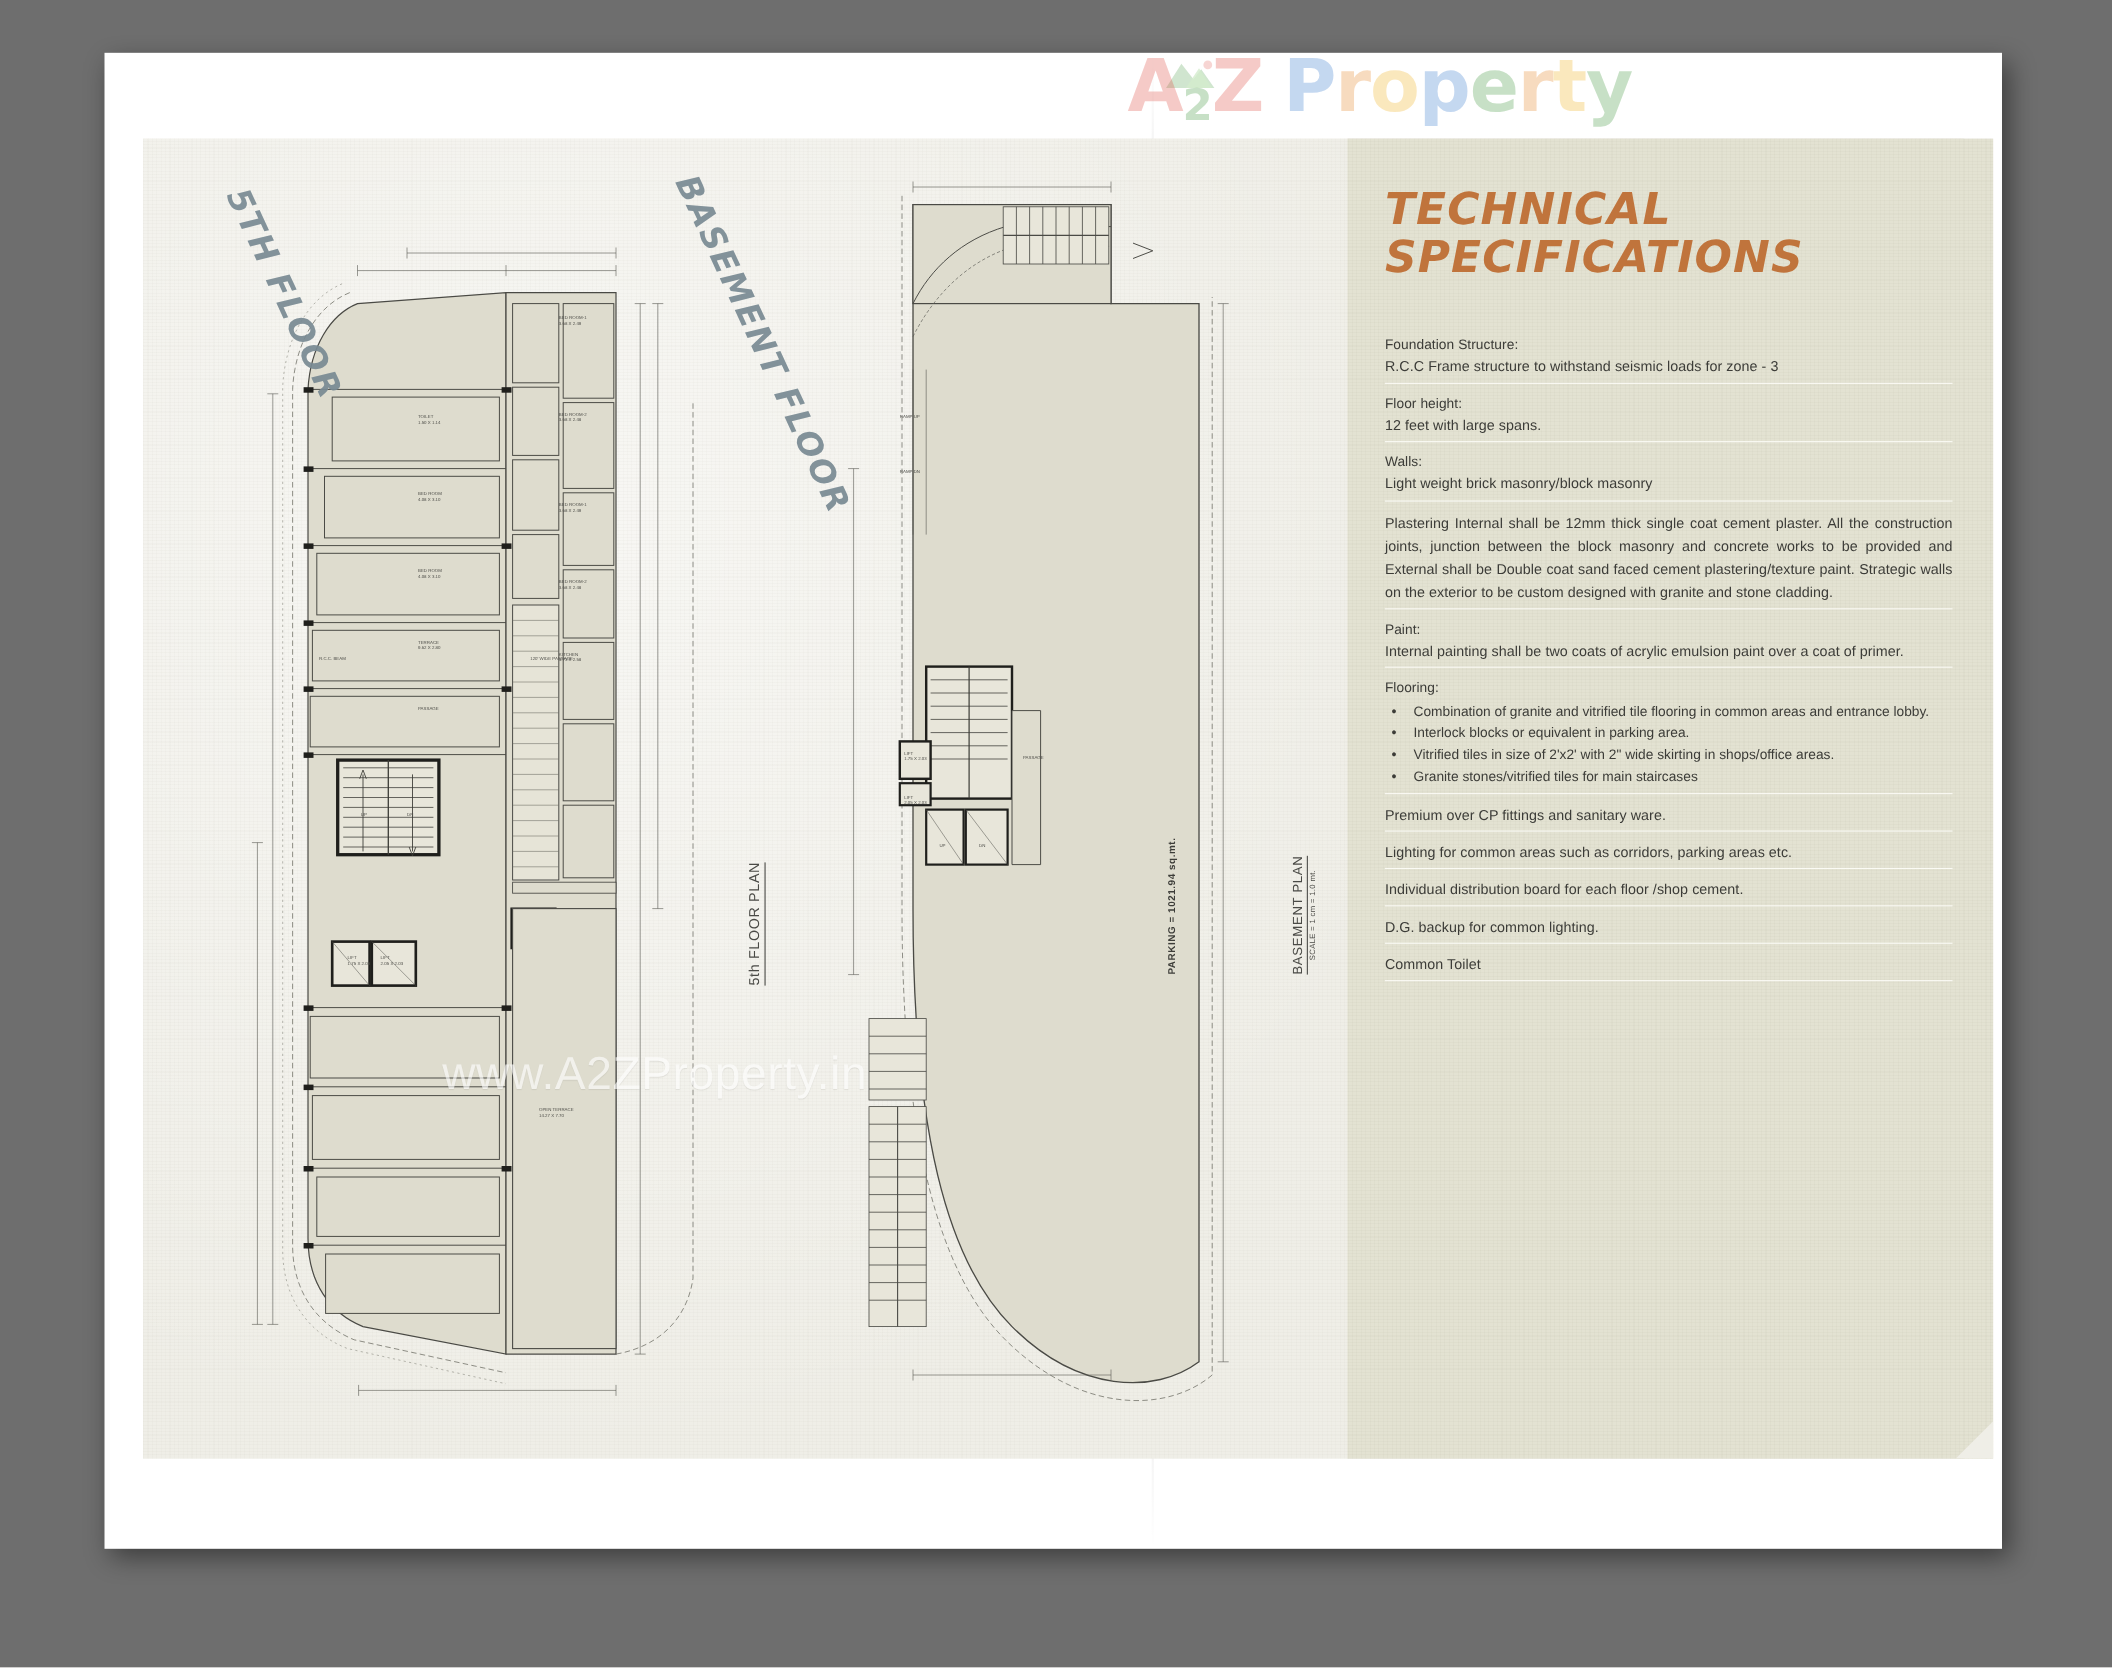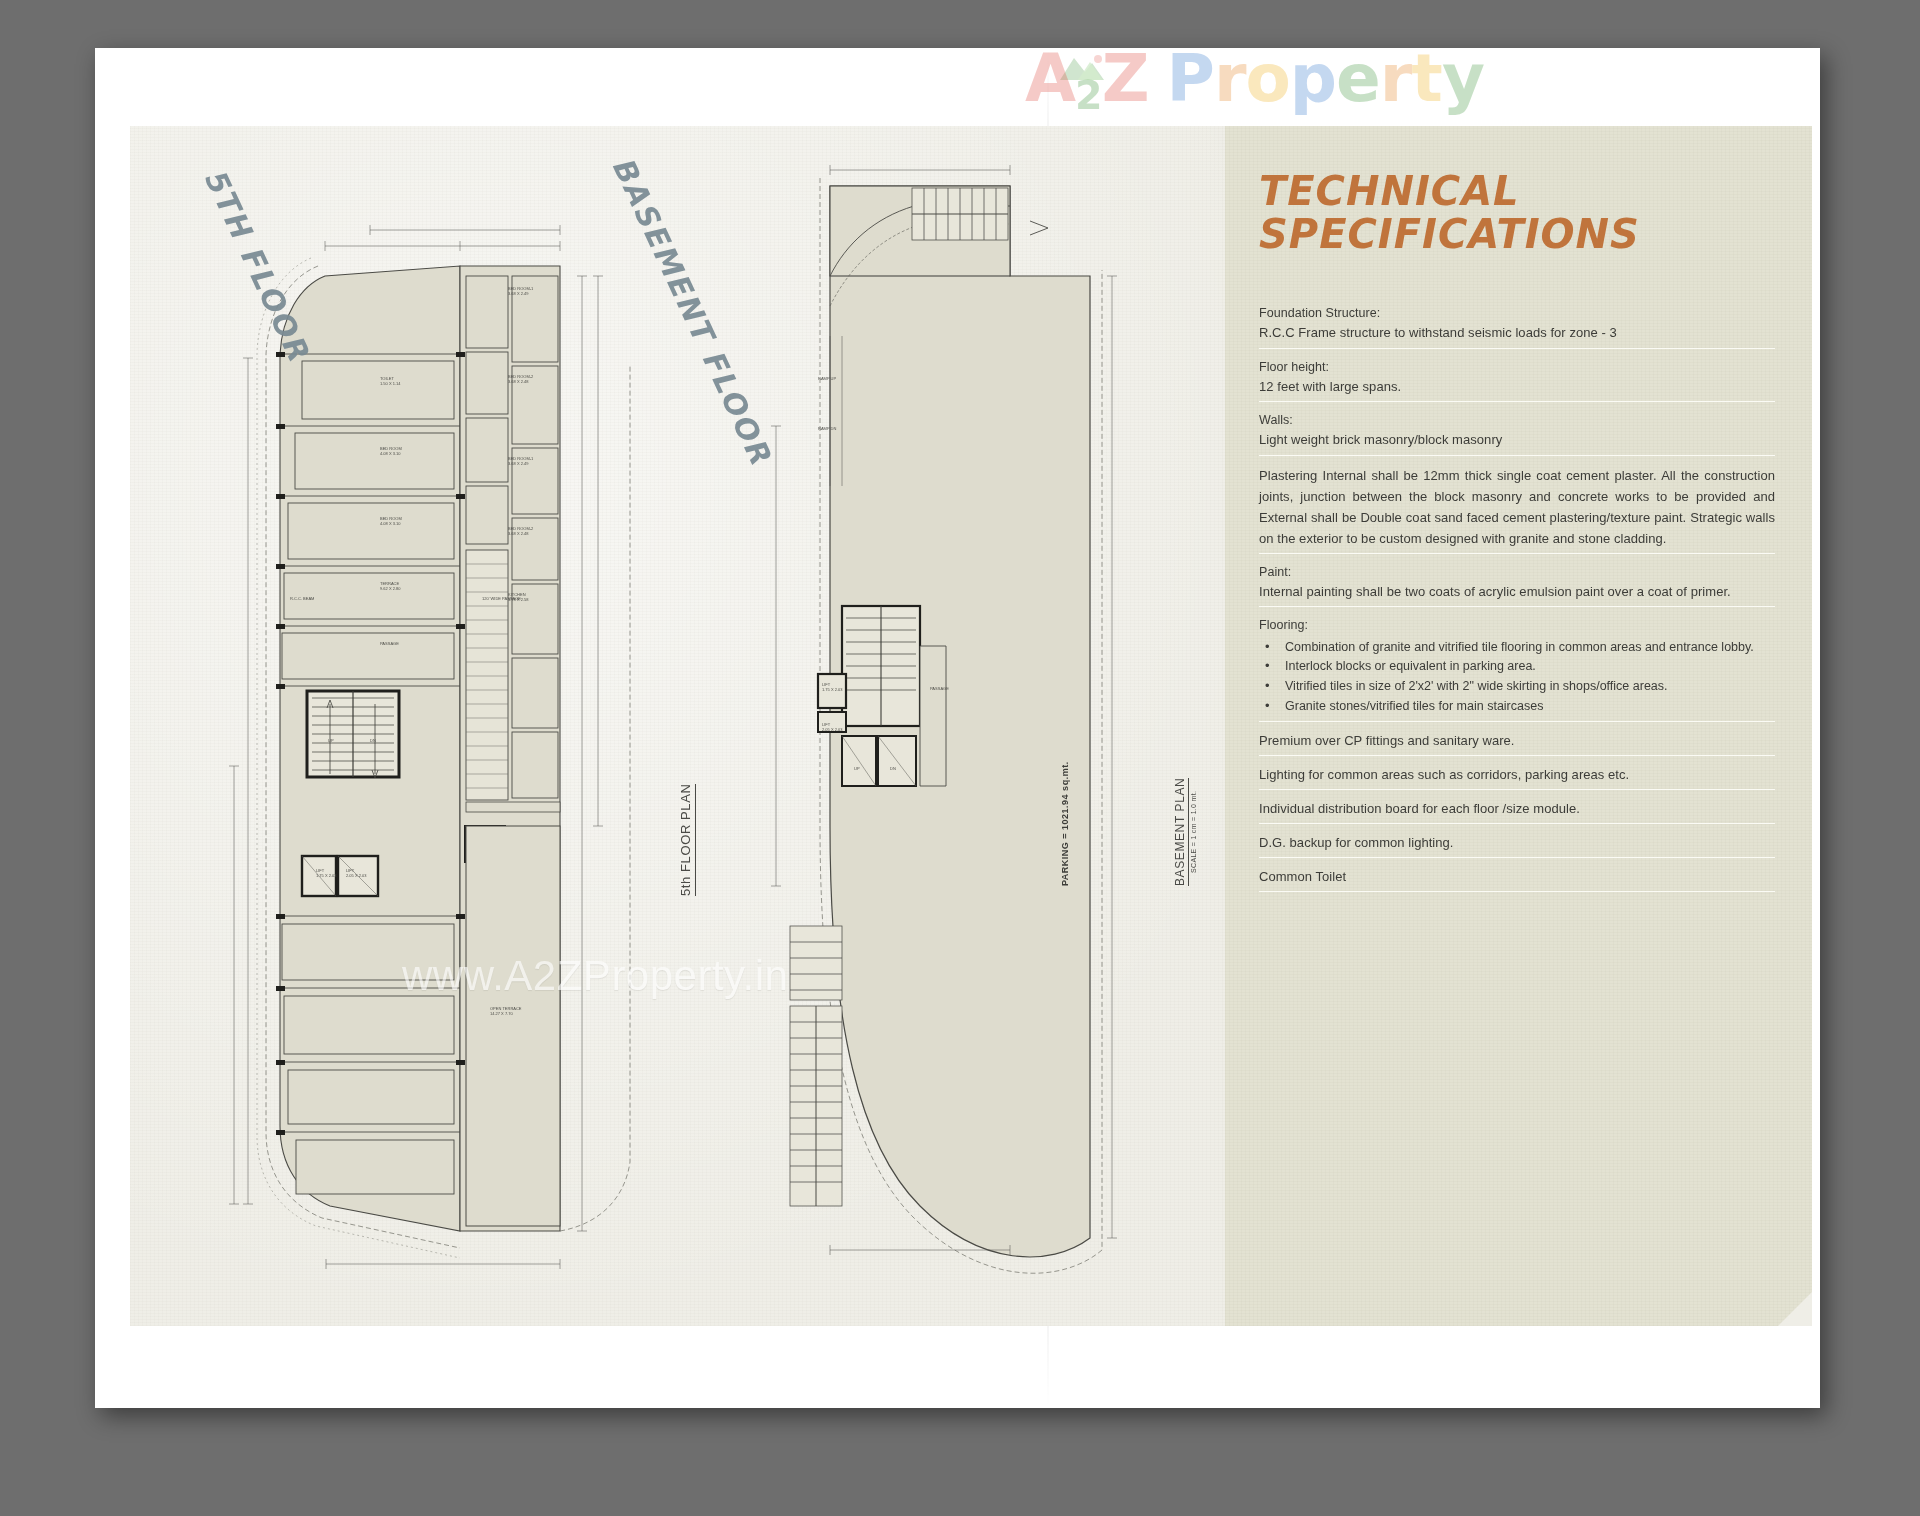--- a/index.html
+++ b/index.html
@@ -690,21 +690,21 @@
                 <li>Granite stones/vitrified tiles for main staircases</li>
               </ul>
             </div>
             <div class="spec-item">
               <div class="spec-body">Premium over CP fittings and sanitary ware.</div>
             </div>
             <div class="spec-item">
               <div class="spec-body">Lighting for common areas such as corridors, parking areas etc.</div>
             </div>
             <div class="spec-item">
-              <div class="spec-body">Individual distribution board for each floor /size module.</div>
+              <div class="spec-body">Individual distribution board for each floor /shop cement.</div>
             </div>
             <div class="spec-item">
               <div class="spec-body">D.G. backup for common lighting.</div>
             </div>
             <div class="spec-item">
               <div class="spec-body">Common Toilet</div>
             </div>
           </div>
 
         <div id="spec-corner"></div>

